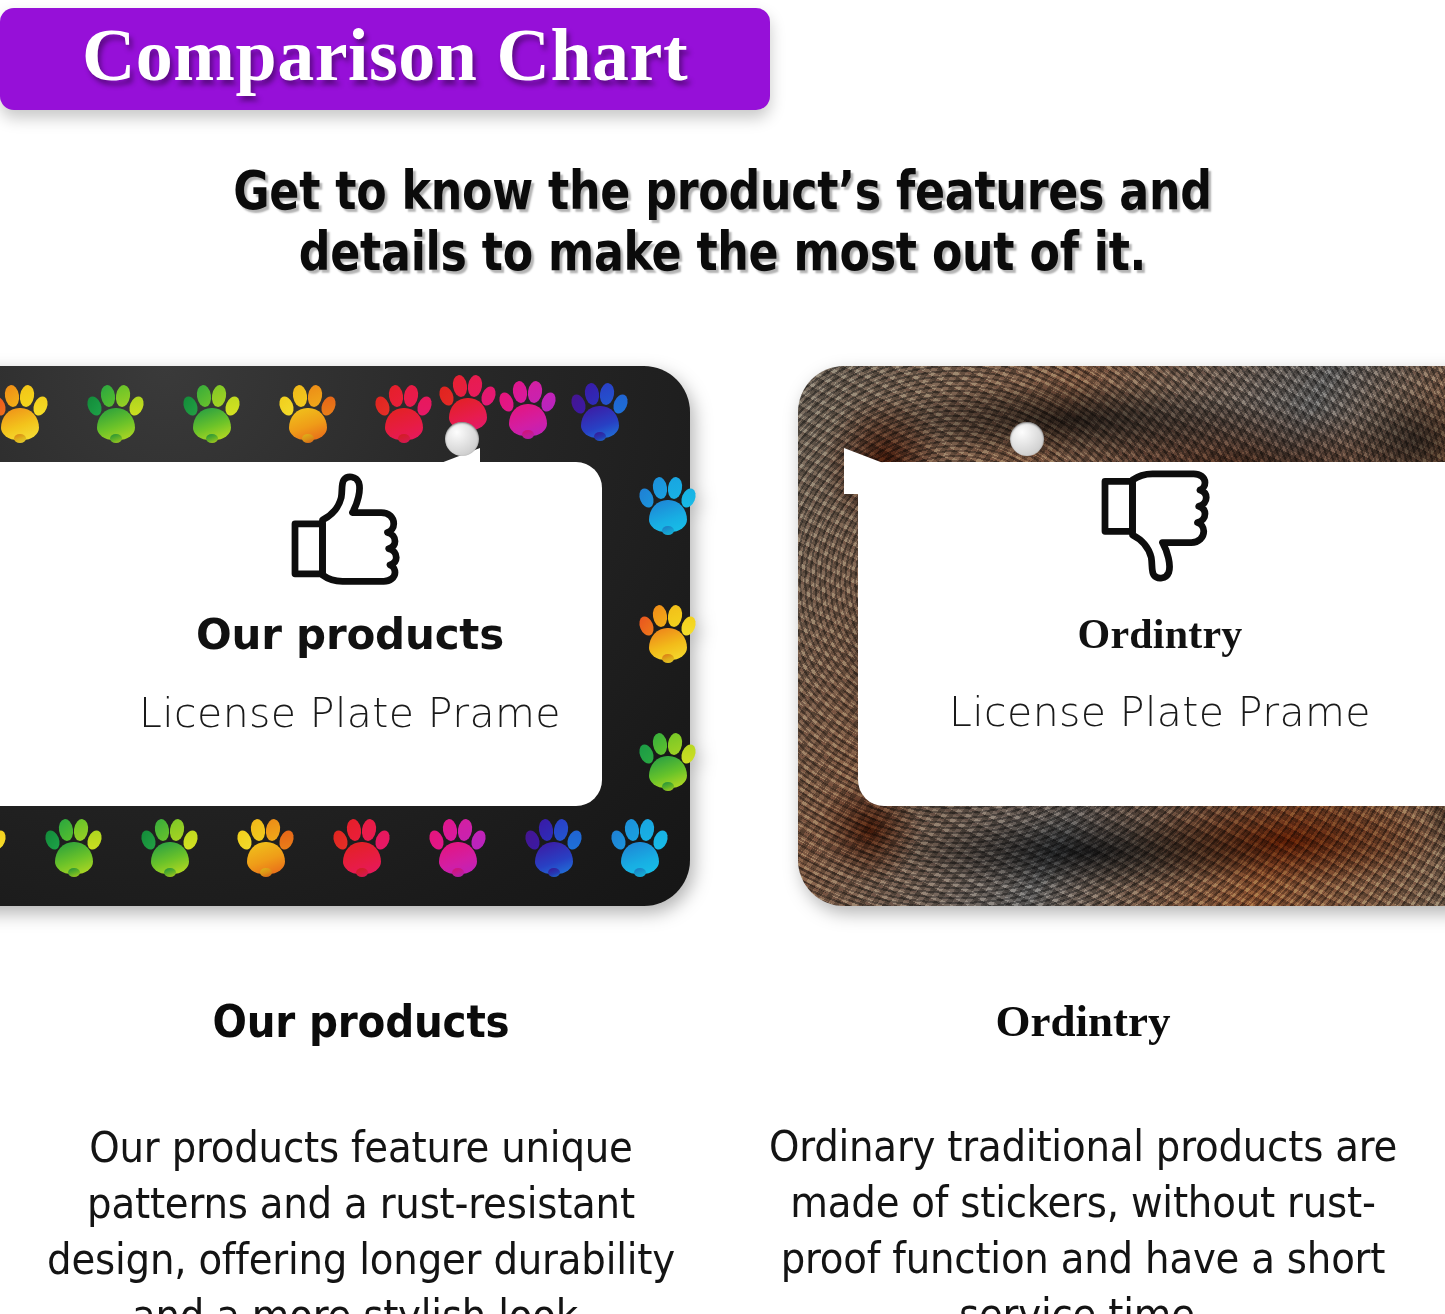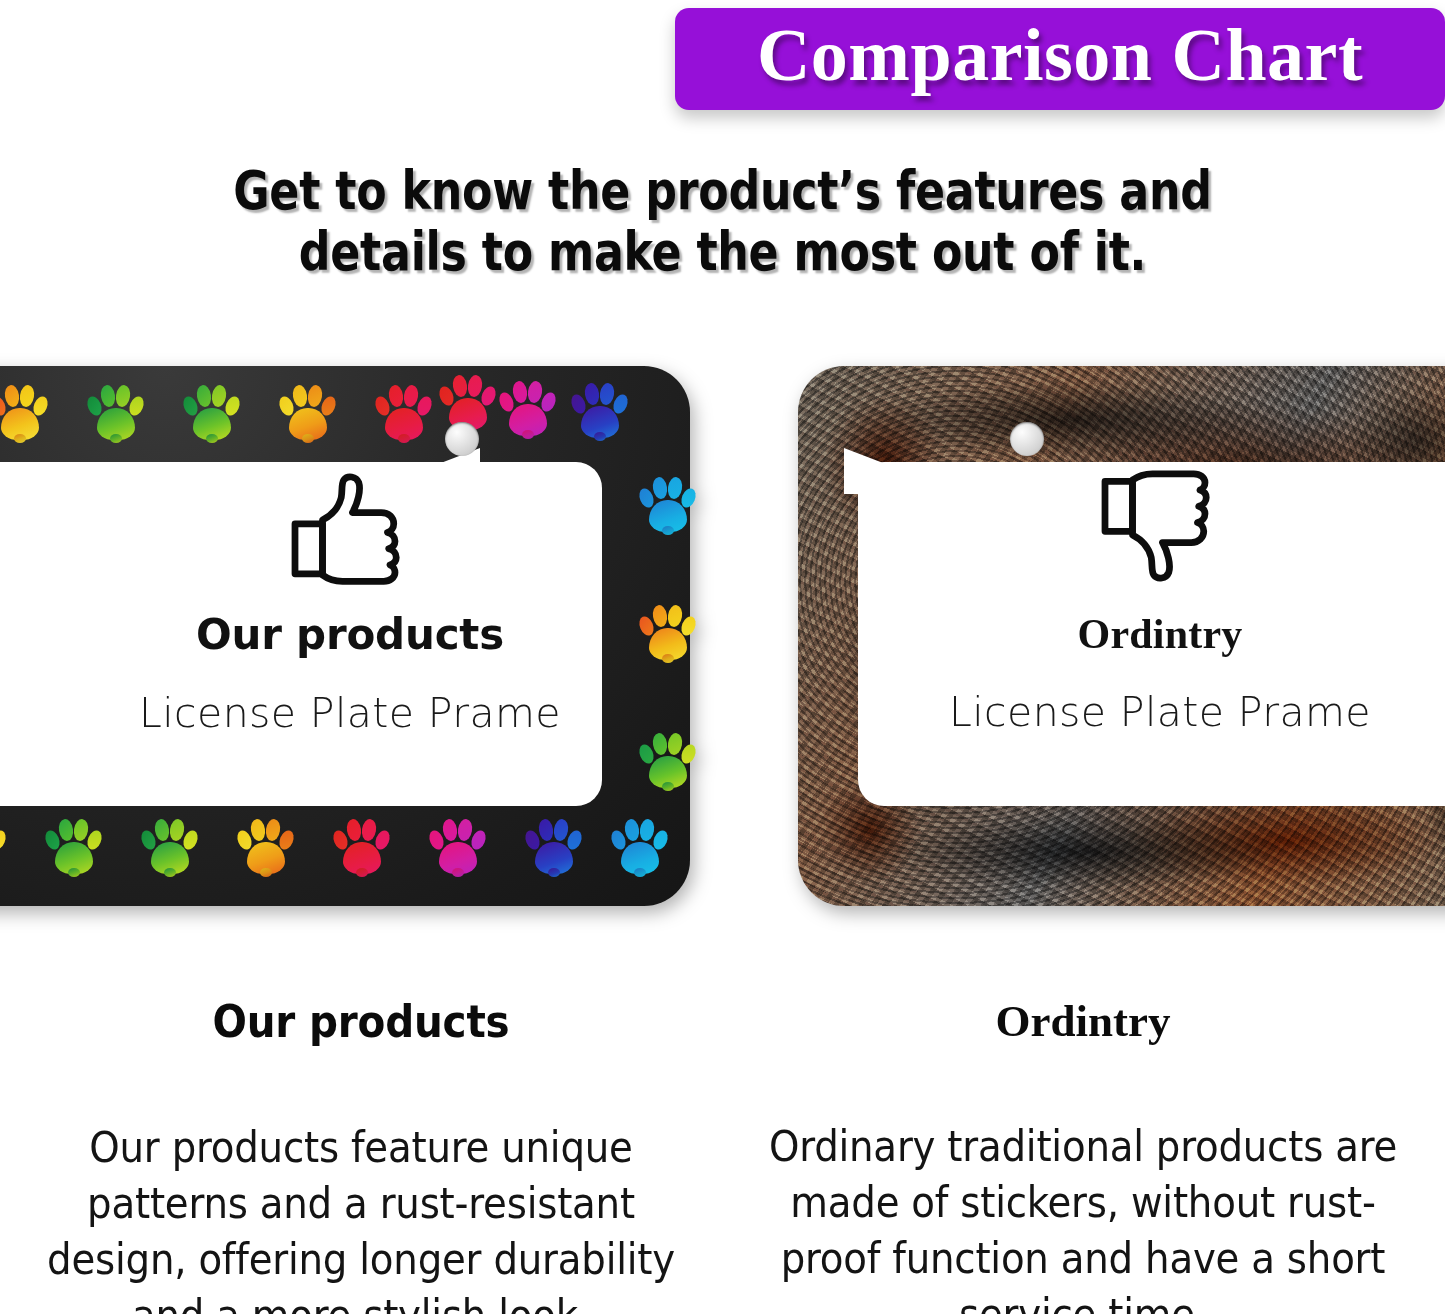--- a/index.html
+++ b/index.html
@@ -5,21 +5,21 @@
   * { margin:0; padding:0; box-sizing:border-box; }
   html,body{ background:#ffffff; }
   body{
     width:1445px; height:1314px; position:relative; overflow:hidden;
     font-family:"Liberation Sans", sans-serif; background:#ffffff;
   }
 
   
   .banner-wrap{
     position:absolute; left:0; top:8px; width:1445px;
-    display:flex; justify-content:flex-end;
+    display:flex; justify-content:flex-start;
   }
   .banner{
     background:#9610d8;
     border-radius:14px;
     padding:8px 44px 14px 44px;
     box-shadow:0 8px 16px rgba(0,0,0,.22);
     min-width:770px; text-align:center;
   }
   .banner-title{
     font-family:"Liberation Serif", serif;

